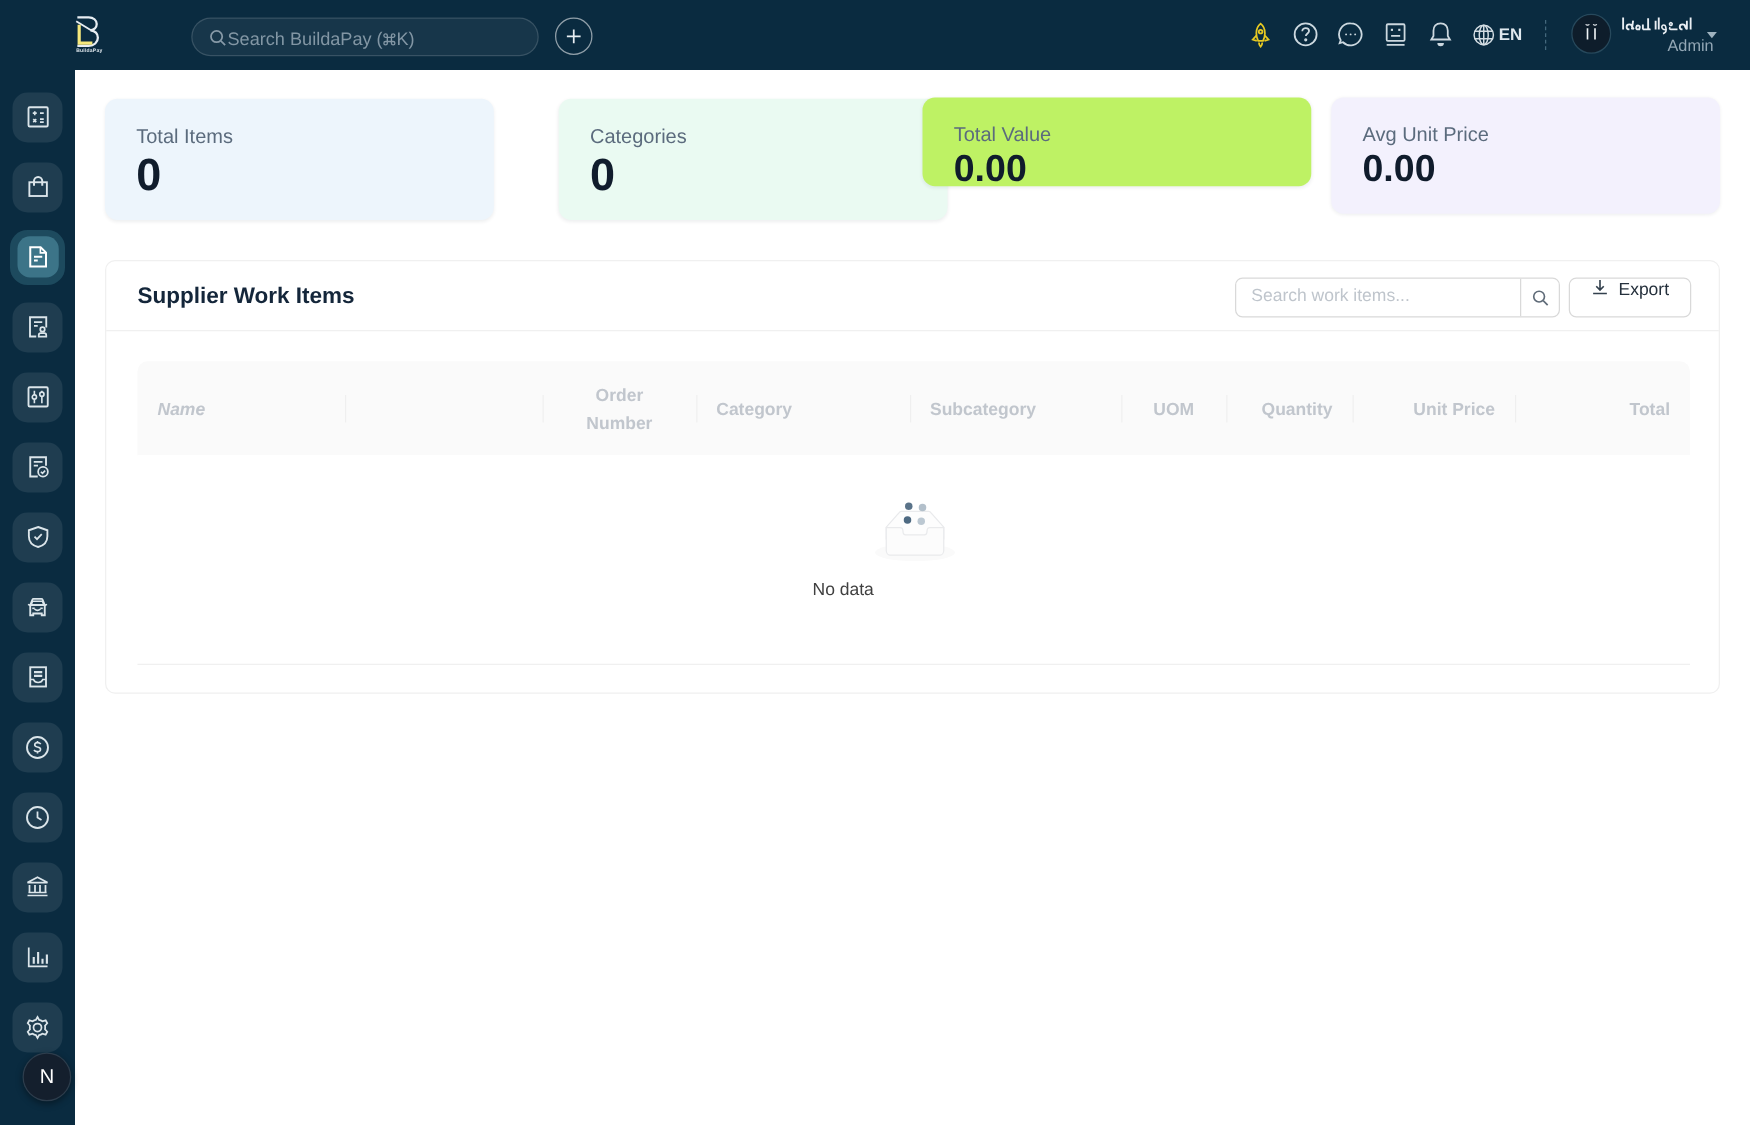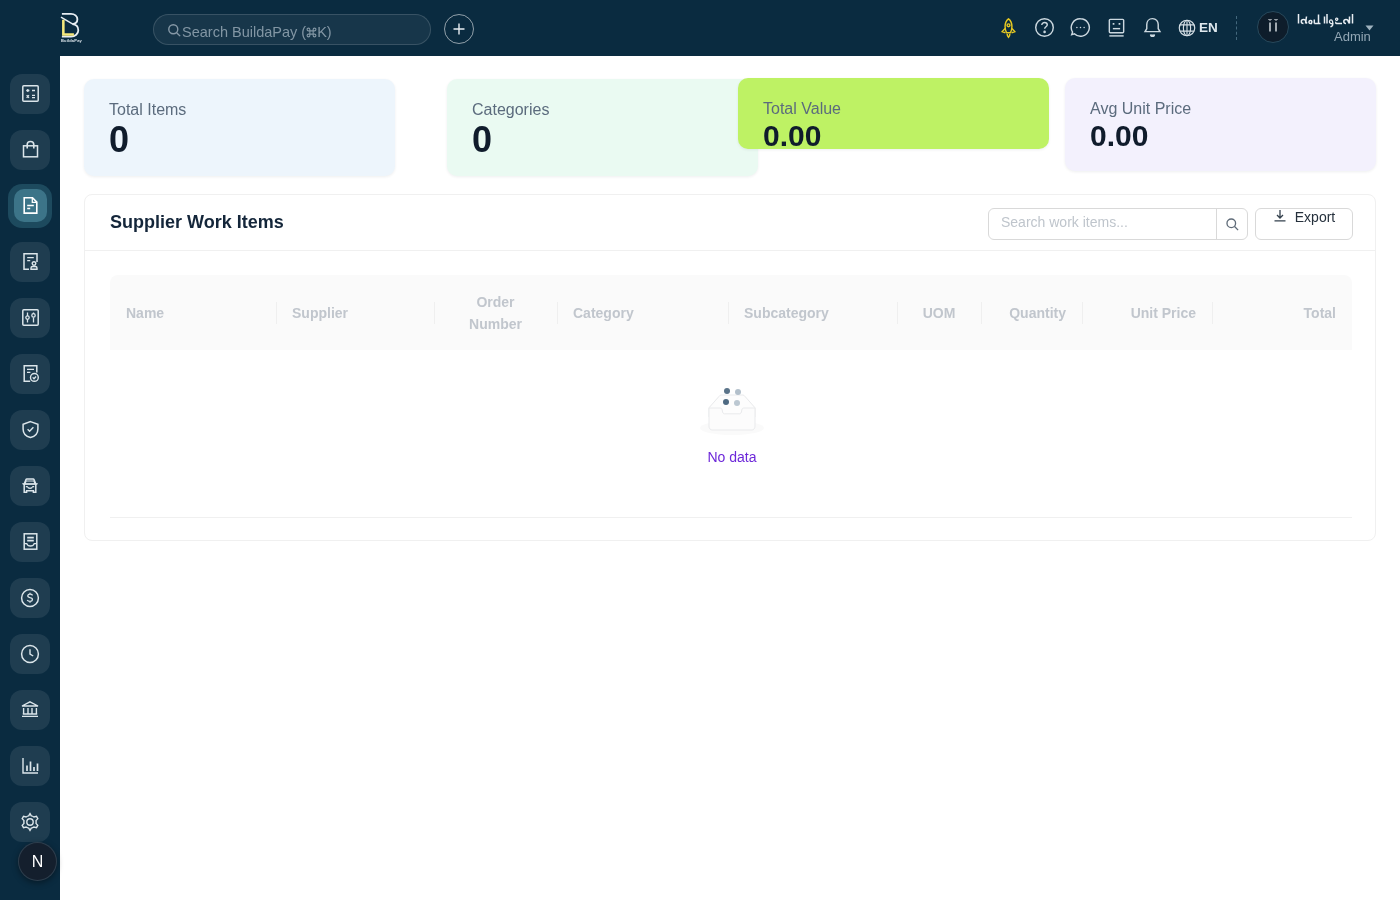--- a/index.html
+++ b/index.html
@@ -11,21 +11,21 @@
   .navbtn { position:absolute; left:10px; width:40px; height:40px; border-radius:12px;
     background:rgba(255,255,255,0.085); display:flex; align-items:center; justify-content:center; }
   .navsel { position:absolute; left:8px; width:44px; height:44px; border-radius:14px;
     background:#1d4a5e; display:flex; align-items:center; justify-content:center; }
   .navsel .inner { width:33px; height:33px; border-radius:10px; background:#3c7488;
     display:flex; align-items:center; justify-content:center; }
   .card { position:absolute; border-radius:10px; padding:19px 25px;
     box-shadow:0 1px 3px rgba(16,24,40,.07); }
   .card .lbl { font-size:16px; color:#5b6b7d; line-height:24px; }
   .card .num { font-weight:bold; color:#101c2c; line-height:1; margin-top:0px; }
-  #panel { position:absolute; left:84px; top:194px; width:1292px; height:347px;
+  #panel { position:absolute; left:84px; top:208px; width:1292px; height:347px;
     background:#fff; border:1px solid #f0f0f0; border-radius:8px; }
   .th { position:absolute; top:0; font-size:14px; font-weight:bold; color:#c1c6cd;
     line-height:22px; padding:16px 16px; height:76px; display:flex; align-items:center; }
   .sep { position:absolute; top:27px; width:1px; height:22px; background:rgba(0,0,0,.045); }
 </style>
 </head>
 <body>
 <div id="topbar">
 
   <svg class="abs" style="left:59px; top:12px;" width="24" height="31" viewBox="0 0 26 34">
@@ -250,22 +250,21 @@
   </div>
 
   <div class="abs" style="left:1170px; top:13px; width:98px; height:32px; border:1px solid #d9d9d9; border-radius:6px; background:#fff; display:flex; align-items:flex-start; justify-content:center; gap:8px;">
     <svg width="14" height="14" viewBox="0 0 14 14" fill="none" stroke="#33404d" stroke-width="1.3">
       <path d="M7 1 v7.5 M4 6 l3 3 3-3 M1.5 11.8 h11"></path>
     </svg>
     <span style="font-size:14px; color:#25303c;">Export</span>
   </div>
 
   <div class="abs" style="left:25px; top:80px; width:1242px; height:76px; background:#fafafa; border-radius:8px 8px 0 0;">
-    <div class="th" style="left:0; width:166px;">Name</div>
-    <div class="th" style="left:166px; width:158px;">Supplier</div>
+    <div class="th" style="left:0; width:166px;font-style:italic;">Name</div>
     <div class="th" style="left:324px; width:123px; justify-content:center; text-align:center;">Order Number</div>
     <div class="th" style="left:447px; width:171px;">Category</div>
     <div class="th" style="left:618px; width:169px;">Subcategory</div>
     <div class="th" style="left:787px; width:84px; justify-content:center;">UOM</div>
     <div class="th" style="left:871px; width:101px; justify-content:flex-end;">Quantity</div>
     <div class="th" style="left:972px; width:130px; justify-content:flex-end;">Unit Price</div>
     <div class="th" style="left:1102px; width:140px; justify-content:flex-end;">Total</div>
     <div class="sep" style="left:166px;"></div>
     <div class="sep" style="left:324px;"></div>
     <div class="sep" style="left:447px;"></div>
@@ -288,14 +287,14 @@
     <svg width="64" height="41" viewBox="0 0 64 41">
       <g transform="translate(0 1)" fill="none" fill-rule="evenodd">
         <ellipse fill="#fafafa" cx="32" cy="33" rx="32" ry="7"></ellipse>
         <g fill-rule="nonzero" stroke="#e9eaec">
           <path d="M55 12.76L44.854 1.258C44.367.474 43.656 0 42.907 0H21.093c-.749 0-1.46.474-1.947 1.257L9 12.761V22h46v-9.24z" fill="#fdfdfd"></path>
           <path d="M41.613 15.931c0-1.605.994-2.93 2.227-2.931H55v18.137C55 33.26 53.68 35 52.05 35h-40.1C10.32 35 9 33.259 9 31.137V13h11.16c1.233 0 2.227 1.323 2.227 2.928v.022c0 1.605 1.005 2.901 2.237 2.901h14.752c1.232 0 2.237-1.308 2.237-2.913v-.007z" fill="#fcfcfc"></path>
         </g>
       </g>
     </svg>
   </div>
-  <div class="abs" style="left:565px; top:254px; width:164px; text-align:center; font-size:14px; color:#6d28d9;">No data</div>
+  <div class="abs" style="left:565px; top:254px; width:164px; text-align:left; font-size:14px; color:#404040;">No data</div>
 </div>
 
 </body></html>

